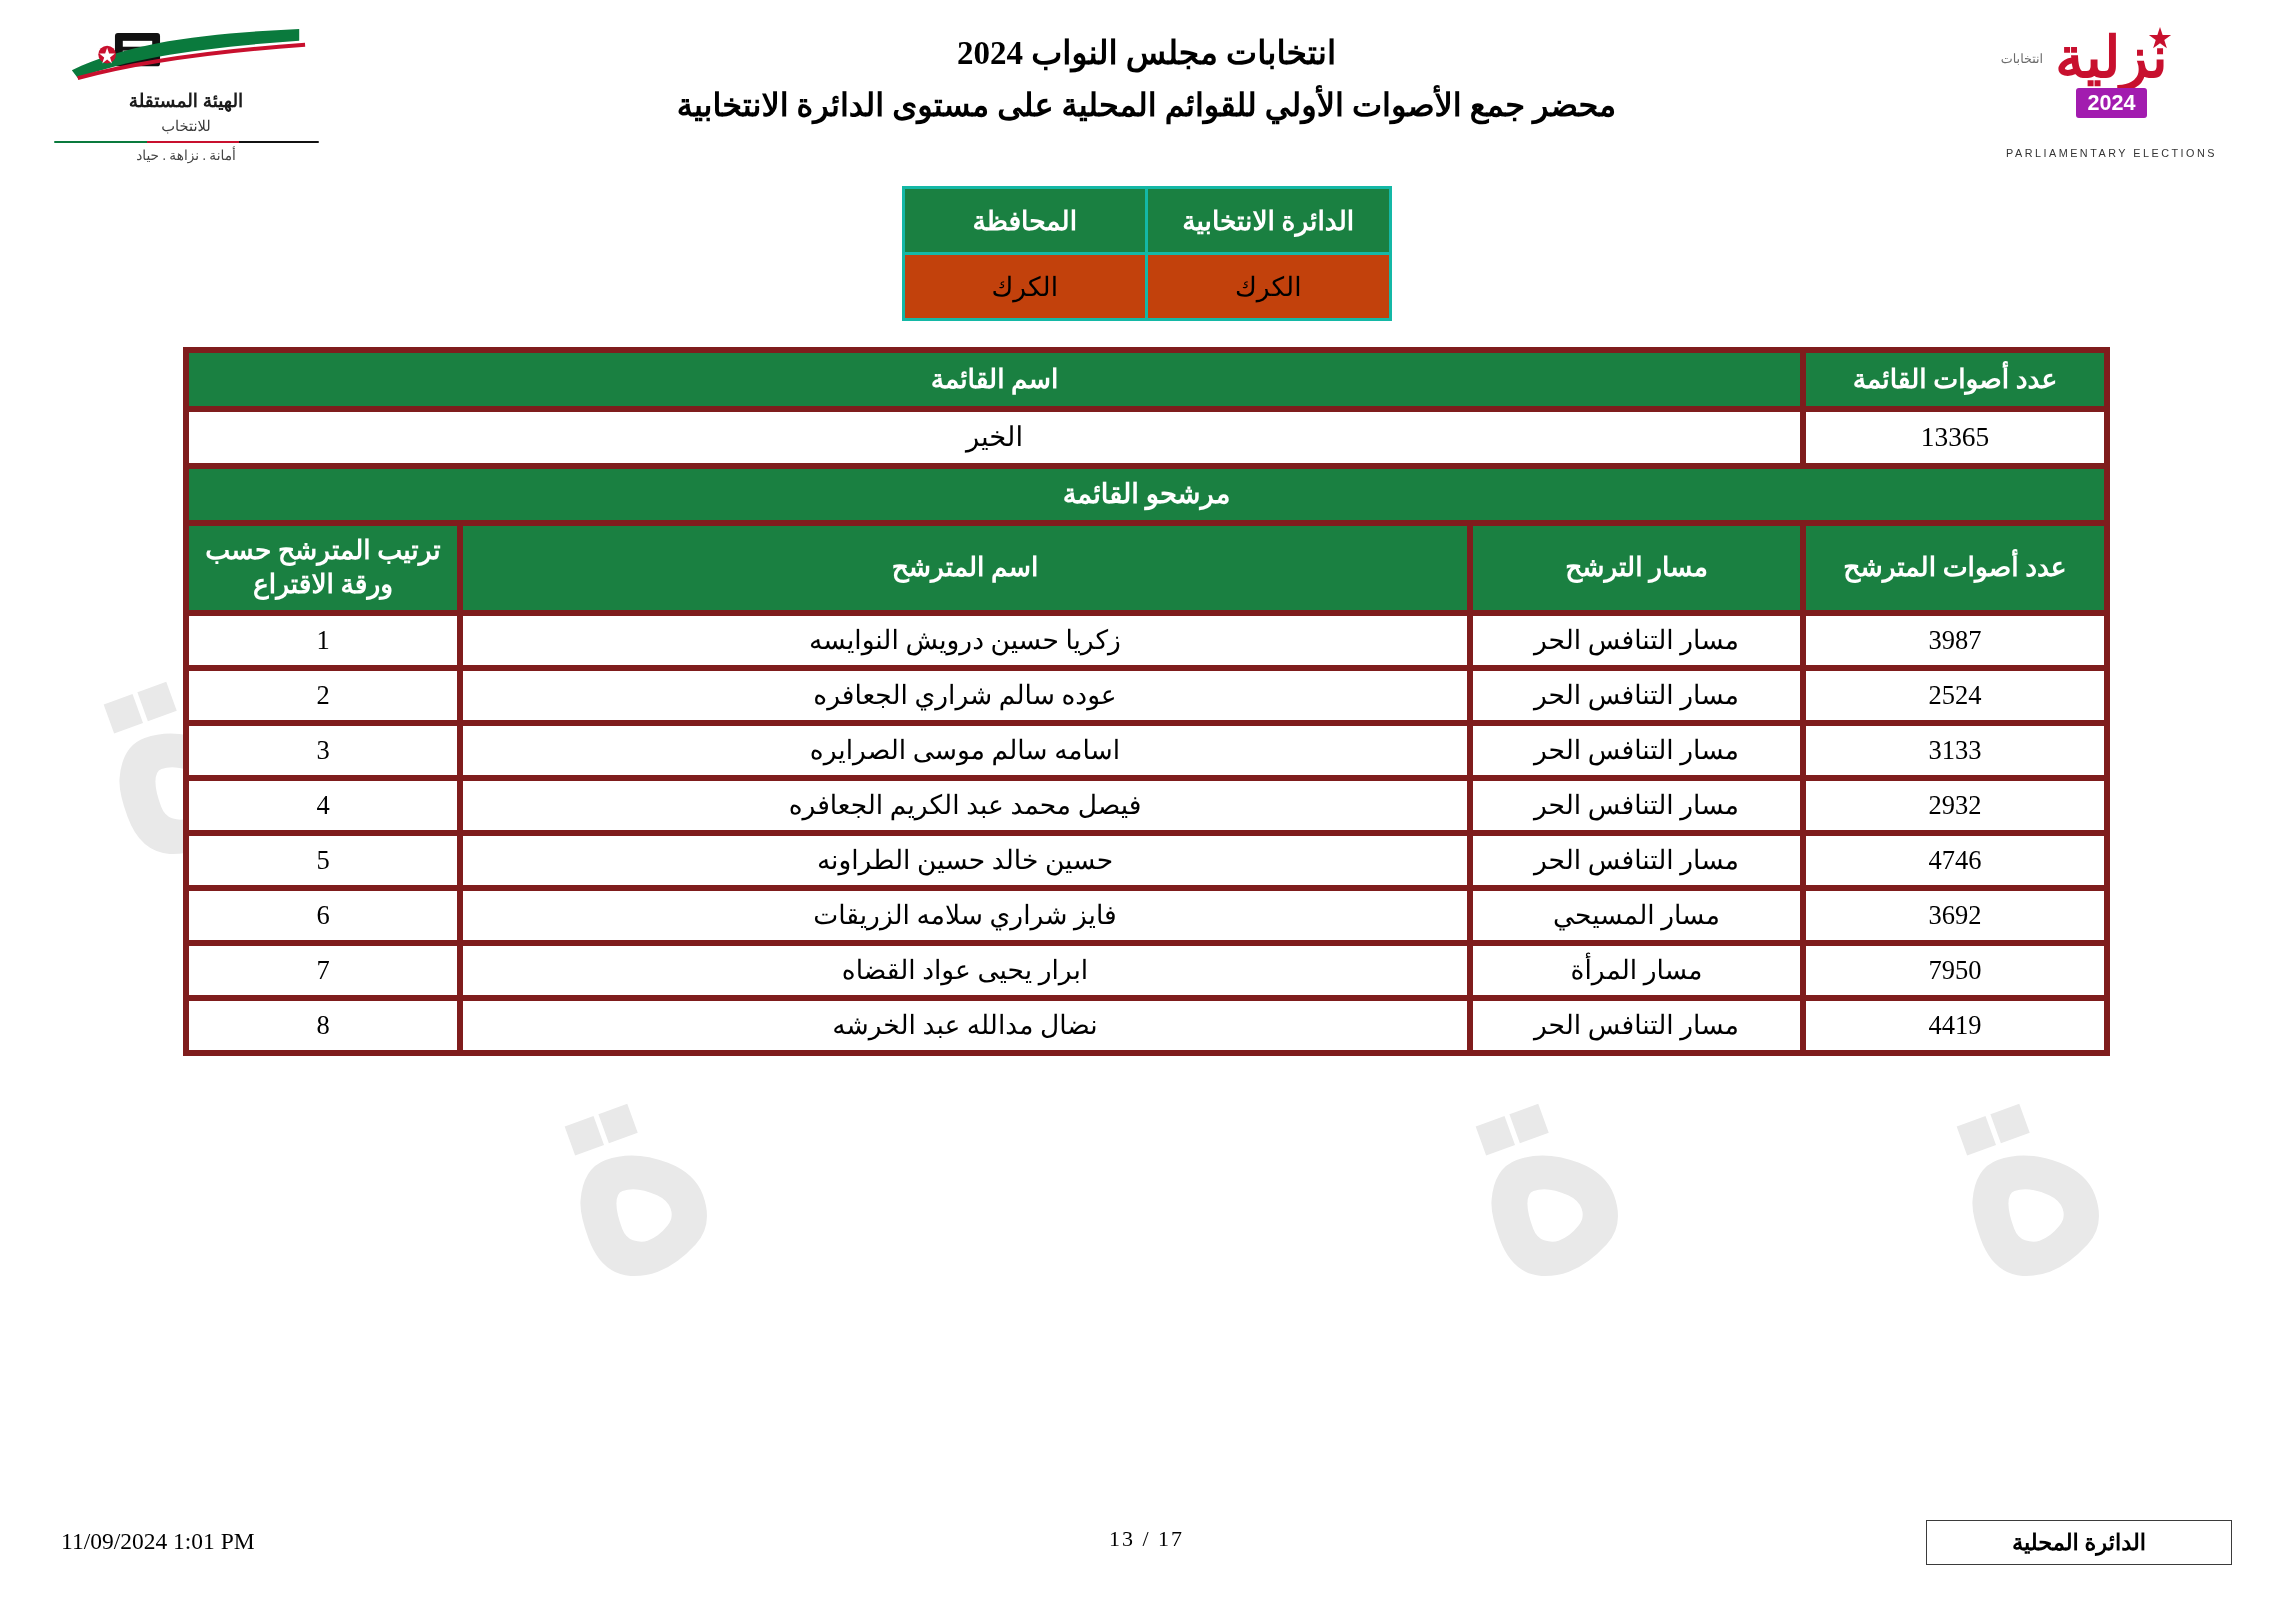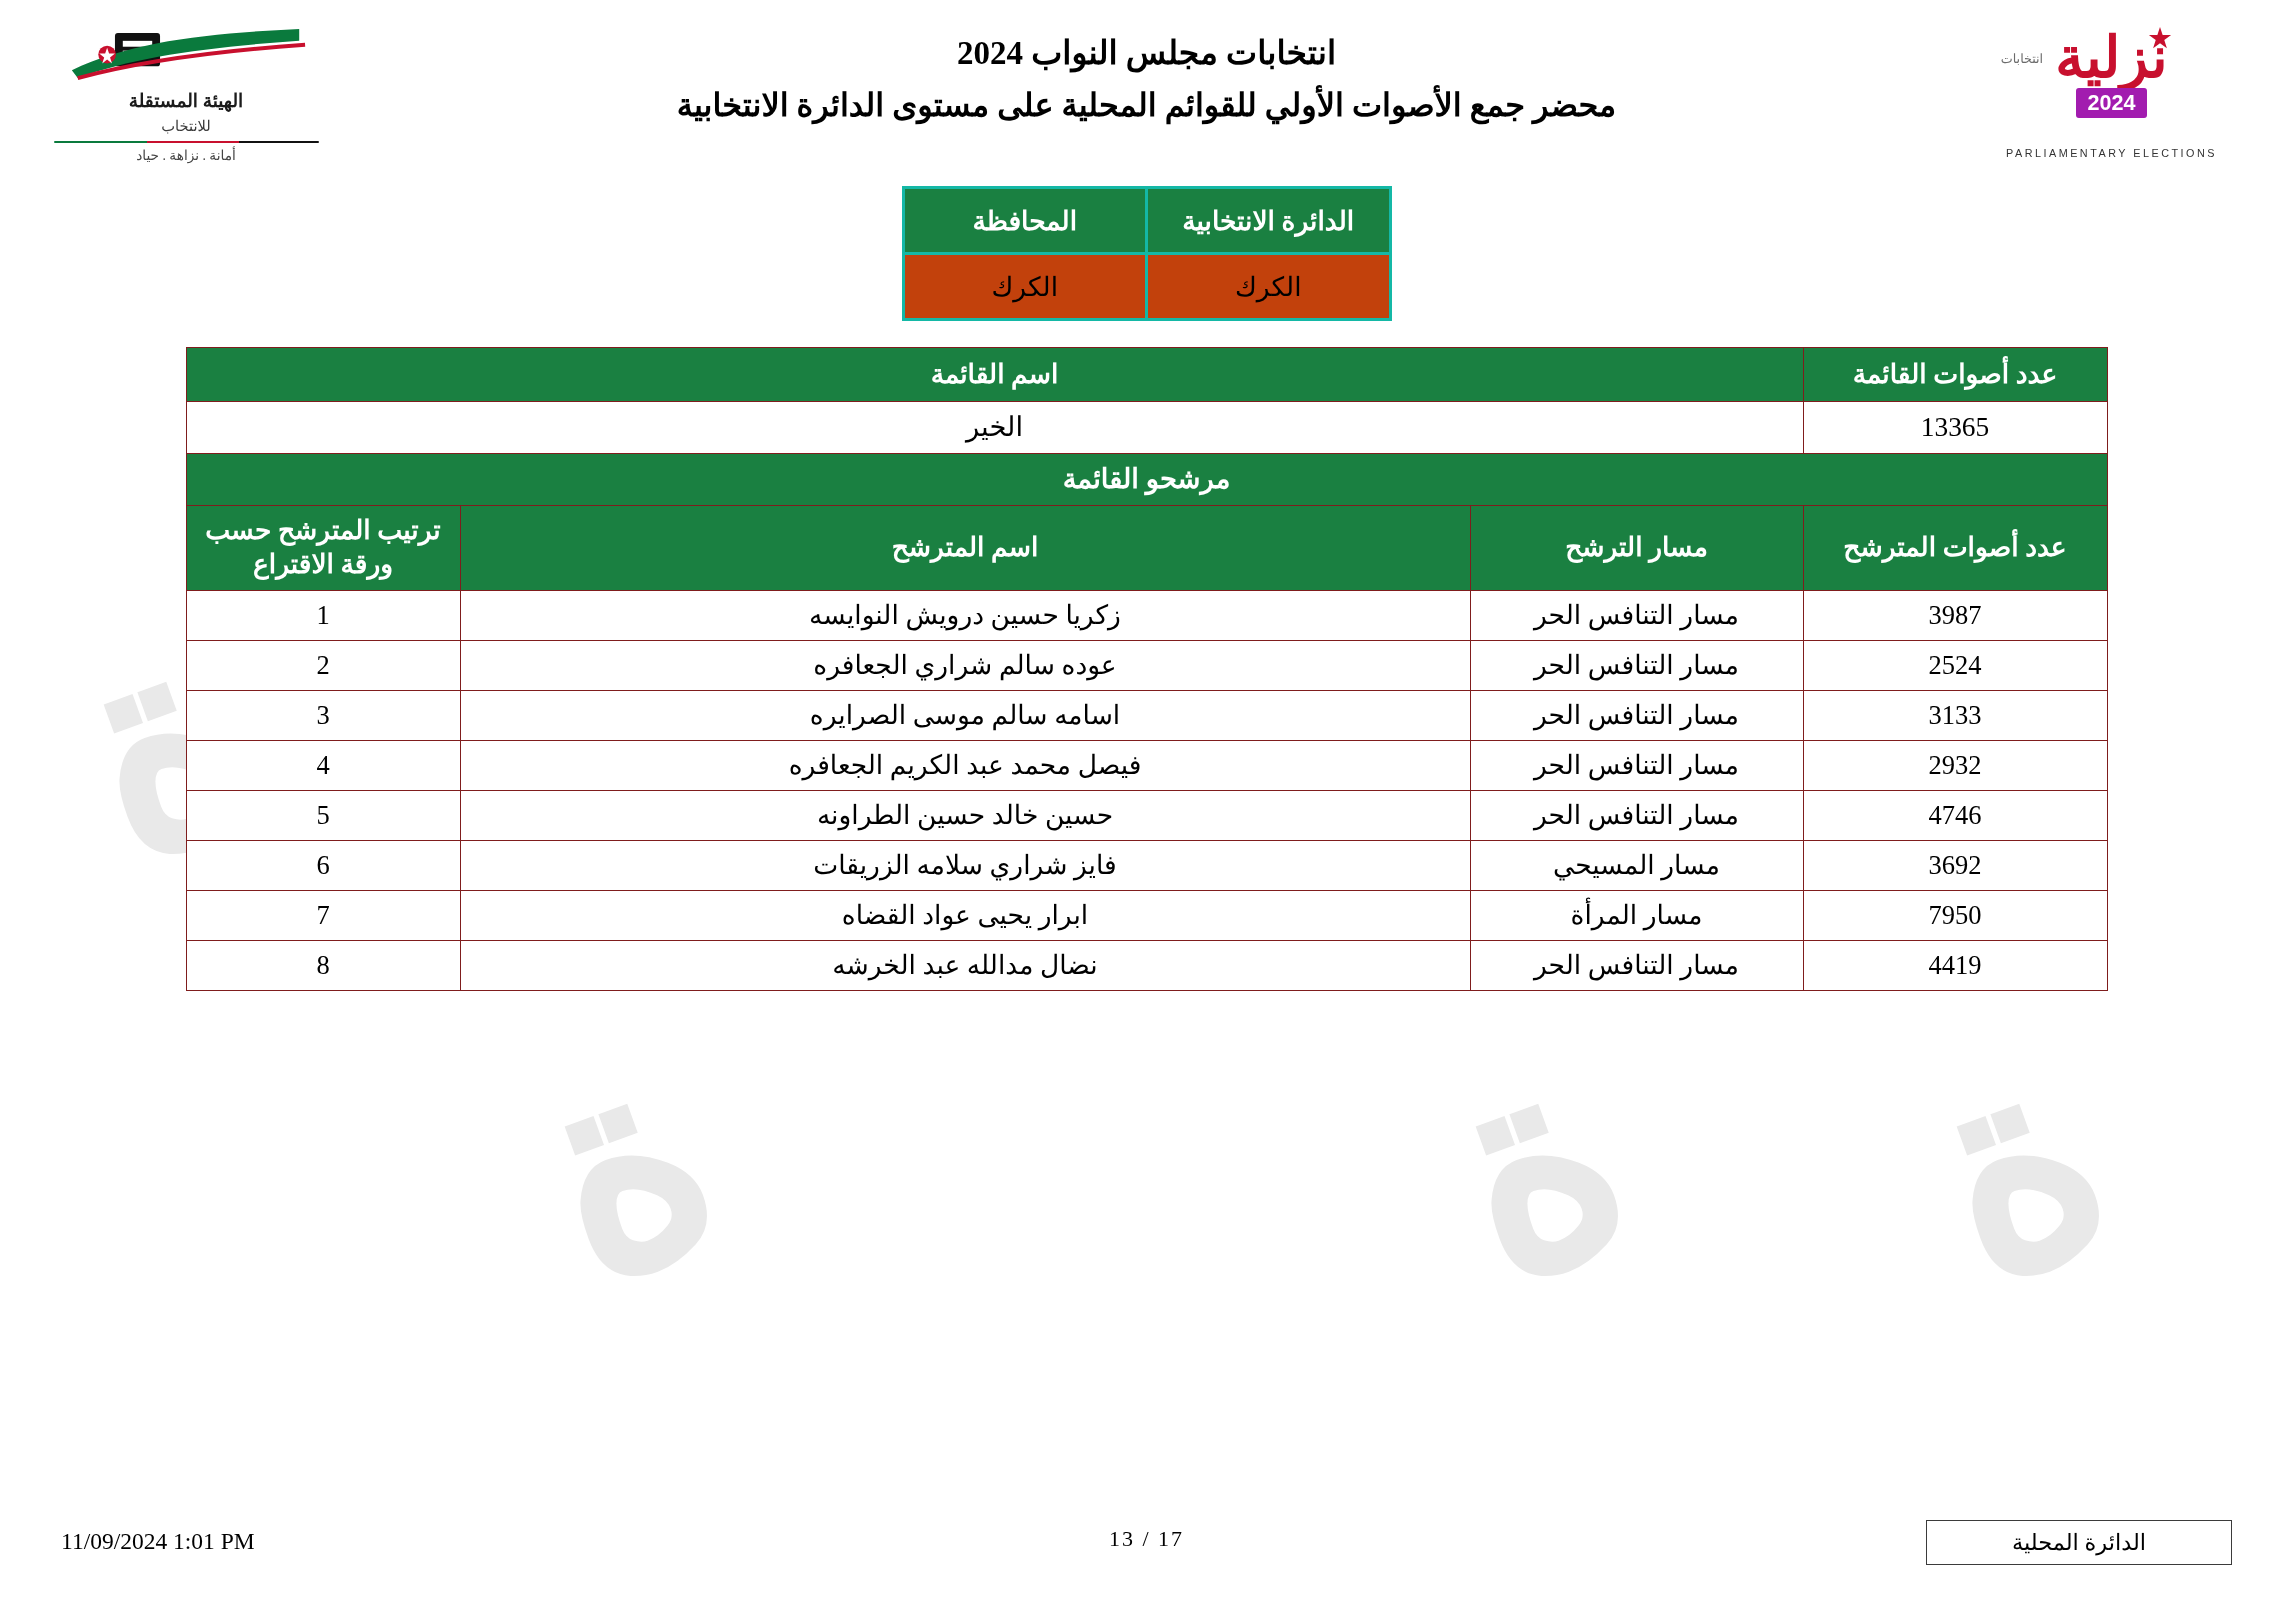--- a/index.html
+++ b/index.html
@@ -173,21 +173,21 @@
     background: #c2410c;
     font-weight: 400;
   }
 
   .tbl-main {
     margin: 25.5px auto 0 auto;
     width: 1921px;
     table-layout: fixed;
   }
   .tbl-main th, .tbl-main td {
-    border: 1px solid #7f1d1d;
+    border: 6px solid #7f1d1d;
     text-align: center;
     font-size: 26.5px;
     height: 47px;
   }
   .tbl-main th {
     background: #1a8041;
     color: #ffffff;
     font-weight: 700;
   }
   .tbl-main .hdr-row th { height: 51px; }
@@ -214,21 +214,21 @@
     position: absolute;
     right: 61px;
     top: 0;
     width: 304px;
     height: 43px;
     border: 1px solid #3b3b3b;
     display: flex;
     align-items: center;
     justify-content: center;
     font-size: 22.5px;
-    font-weight: 400;
+    font-weight: 700;
   }
   .footer-page {
     position: absolute;
     left: 0; right: 0;
     top: 5.9px;
     text-align: center;
     font-size: 22px;
     font-family: "Liberation Serif", serif;
     letter-spacing: 2px;
   }

